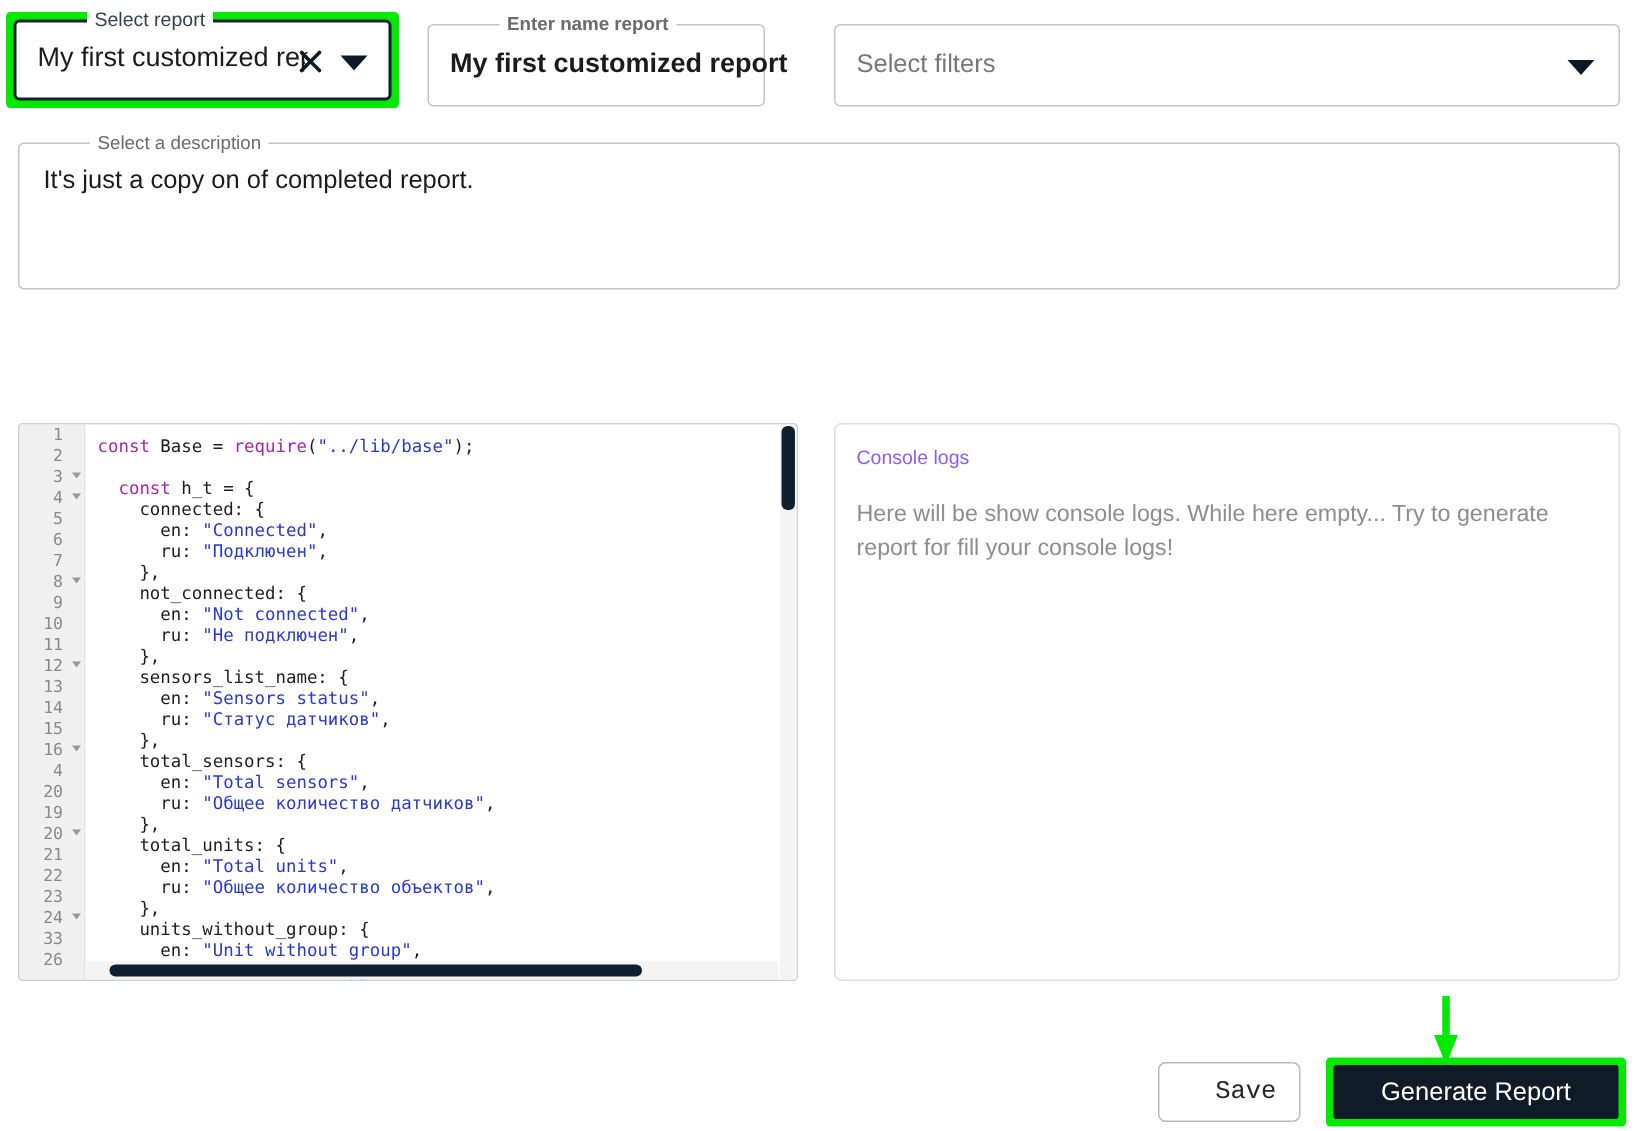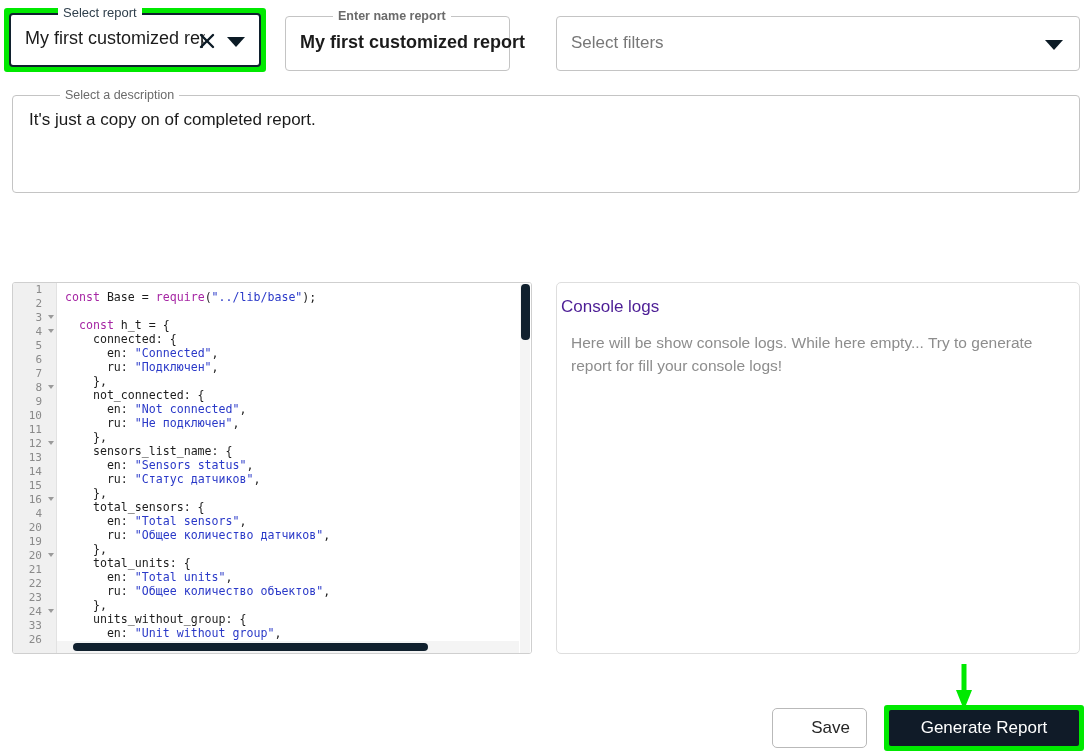--- a/index.html
+++ b/index.html
@@ -167,34 +167,34 @@
   }
 
   
   #console-panel {
     position: absolute; left: 556px; top: 282px;
     width: 524px; height: 372px;
     border: 1px solid #dedede; border-radius: 5px;
     background: #fff;
   }
   #console-title {
-    position: absolute; left: 4px; top: 14px;
-    font-size: 17px; color: #4c1d95;
+    position: absolute; left: 14px; top: 14px;
+    font-size: 13px; color: #8b5cf6;
   }
   #console-empty {
     position: absolute; left: 14px; top: 48px; width: 490px;
     font-size: 15.5px; line-height: 23px; color: #8d8d8d;
   }
 
   
   #save-button {
     position: absolute; left: 772px; top: 708px;
     width: 95px; height: 40px;
     background: #fff; border: 1px solid #b9b9b9; border-radius: 5px;
-    font-family: Liberation Sans, sans-serif;
+    font-family: Liberation Mono, monospace;
     font-size: 17px; color: #262626; cursor: pointer; padding-left: 28px;
   }
   #generate-highlight {
     position: absolute; left: 884px; top: 705px;
     width: 200px; height: 46px;
     background: #00e900; border-radius: 3px;
   }
   #generate-button {
     position: absolute; left: 889px; top: 710px;
     width: 190px; height: 36px;

